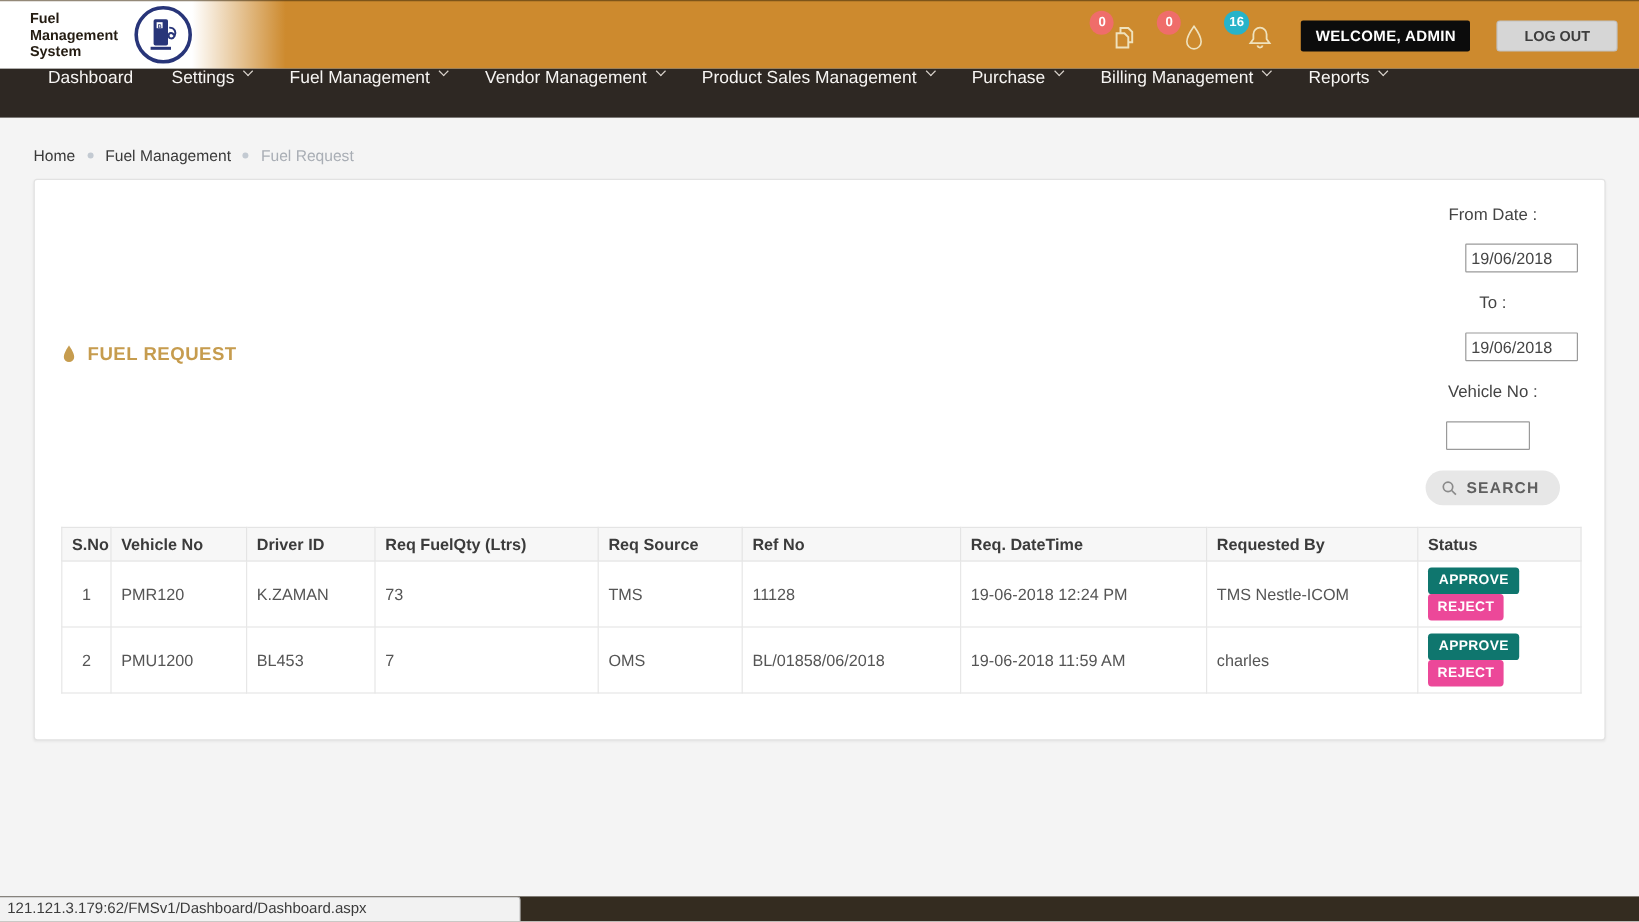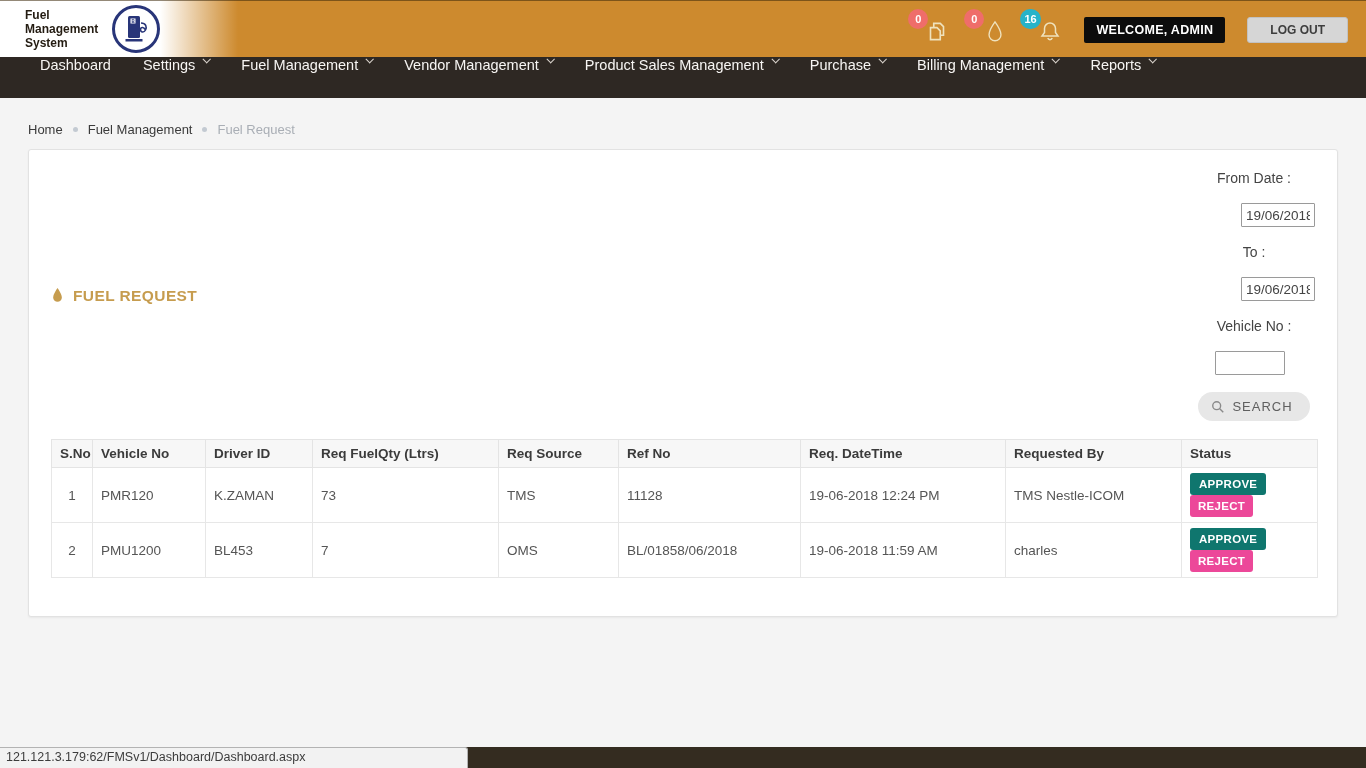--- a/index.html
+++ b/index.html
@@ -55,43 +55,44 @@
     margin:0 28px; background:#ffffff; border:1px solid #e2e2e2; border-radius:3px;
     box-shadow:0 1px 2px rgba(0,0,0,0.05); padding:20px 22px 38px; min-height:196px;
   }
   .card-head{ display:flex; justify-content:space-between; align-items:center; margin-bottom:18px; }
   .page-title{ display:flex; align-items:center; gap:9px; color:#c69c4e; font-size:15.5px; font-weight:bold; letter-spacing:0.4px; }
   .filters{ display:flex; align-items:center; font-size:14px; color:#444; gap:17px;flex-direction:column; }
   .filters input{
     border:1px solid #9a9a9a; border-radius:1px; height:24px; font-size:13.5px; color:#444;
     padding:0 4px; font-family:"Liberation Sans", sans-serif;
   }
-  .inp-date{ width:74px;margin-left:48px; }
+  .inp-date{ width:94px;margin-left:48px; }
   .inp-vehicle{ width:70px; margin-right:8px; }
   .search-btn{
     display:flex; align-items:center; gap:7px; background:#e7e7e7; border:none; border-radius:15px;
     padding:7px 17px 7px 13px; color:#5f5f5f; font-size:13px; letter-spacing:1px; cursor:pointer;
     font-family:"Liberation Sans", sans-serif;
+    font-weight:bold;
   }
 
   
   table{ border-collapse:collapse; width:1266px; table-layout:fixed; }
   th{ background:#f7f7f7; border:1px solid #e4e4e4; text-align:left; padding:6px 8px;
       font-size:13.5px; color:#3b3b3b; }
   td{ border:1px solid #e7e7e7; padding:5px 8px; font-size:13.5px; color:#555; height:31px; }
   td.center{ text-align:center; }
   .btn-approve{ background:#0f766e; color:#fff; font-size:11.5px; font-weight:bold; border:none;
       border-radius:3px; padding:5px 9px; margin-right:5px; letter-spacing:0.3px; cursor:pointer; }
   .btn-reject{ background:#ec4899; color:#fff; font-size:11.5px; font-weight:bold; border:none;
       border-radius:3px; padding:5px 8px; letter-spacing:0.3px; cursor:pointer; }
 
   
   .footer-bar{ position:absolute; left:0; bottom:0; width:1366px; height:21px; background:#342c20; }
   .status-tooltip{
-    position:absolute; left:0; bottom:0; width:468px; height:21px; background:#f2f2f2;
+    position:absolute; left:0; bottom:0; width:434px; height:21px; background:#f2f2f2;
     border-top:1px solid #b3b3b3; border-right:1px solid #b3b3b3; border-top-right-radius:3px;
     font-size:12.5px; color:#3c3c3c; line-height:19px; padding-left:6px; z-index:3;
   }
 </style>
 </head>
 <body>
 
 <div class="top-header">
   <div class="logo-wrap">
     <div class="logo-text">

